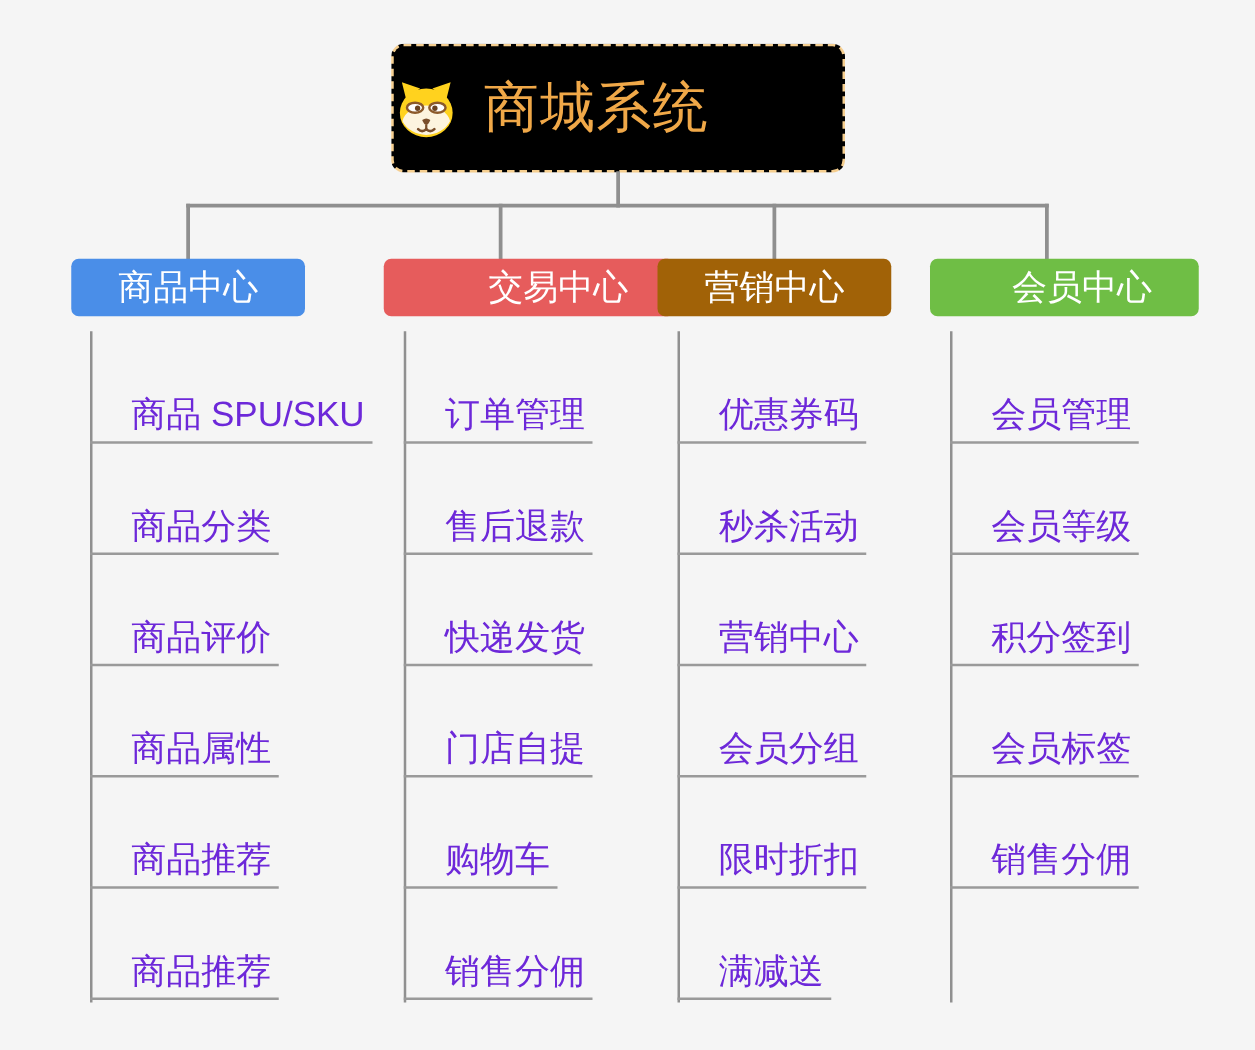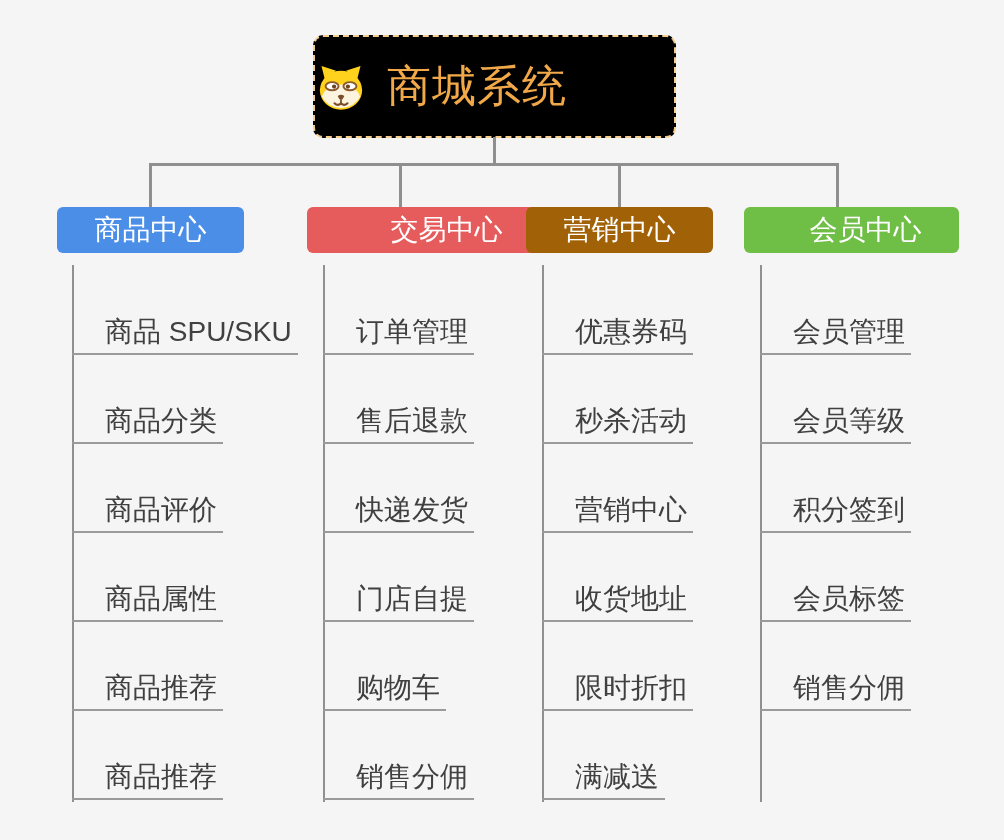--- a/index.html
+++ b/index.html
@@ -31,21 +31,21 @@
   }
   .b0{left:57px}.b1{left:307px}.b2{left:526px}.b3{left:744px}
   
   .vline{position:absolute;top:265px;width:2px;height:537px;background:#909090;}
   .v0{left:72px}.v1{left:323px}.v2{left:542px}.v3{left:760px}
   
   .col{position:absolute;top:266px;}
   .k0{left:72px}.k1{left:323px}.k2{left:542px}.k3{left:760px}
   .leaf{height:89px;display:flex;align-items:flex-end;}
   .leaf-label{
-    display:inline-block;font-size:28px;line-height:1;color:#404040;
+    display:inline-block;font-size:28px;line-height:1;color:#6d28d9;
     padding:0 6px 7px 33px;border-bottom:2px solid #9A9A9A;white-space:nowrap;
   }
 </style>
 </head>
 <body>
 
 <div class="canvas">
 
   <div class="root-node">
     <span class="dog">
@@ -137,21 +137,21 @@
     <div class="leaf">
         <span class="leaf-label">优惠券码</span>
       </div>
     <div class="leaf">
         <span class="leaf-label">秒杀活动</span>
       </div>
     <div class="leaf">
         <span class="leaf-label">营销中心</span>
       </div>
     <div class="leaf">
-        <span class="leaf-label">收货地址</span>
+        <span class="leaf-label">会员分组</span>
       </div>
     <div class="leaf">
         <span class="leaf-label">限时折扣</span>
       </div>
     <div class="leaf">
         <span class="leaf-label">满减送</span>
       </div>
   </div>
 
   <div class="col k3">

